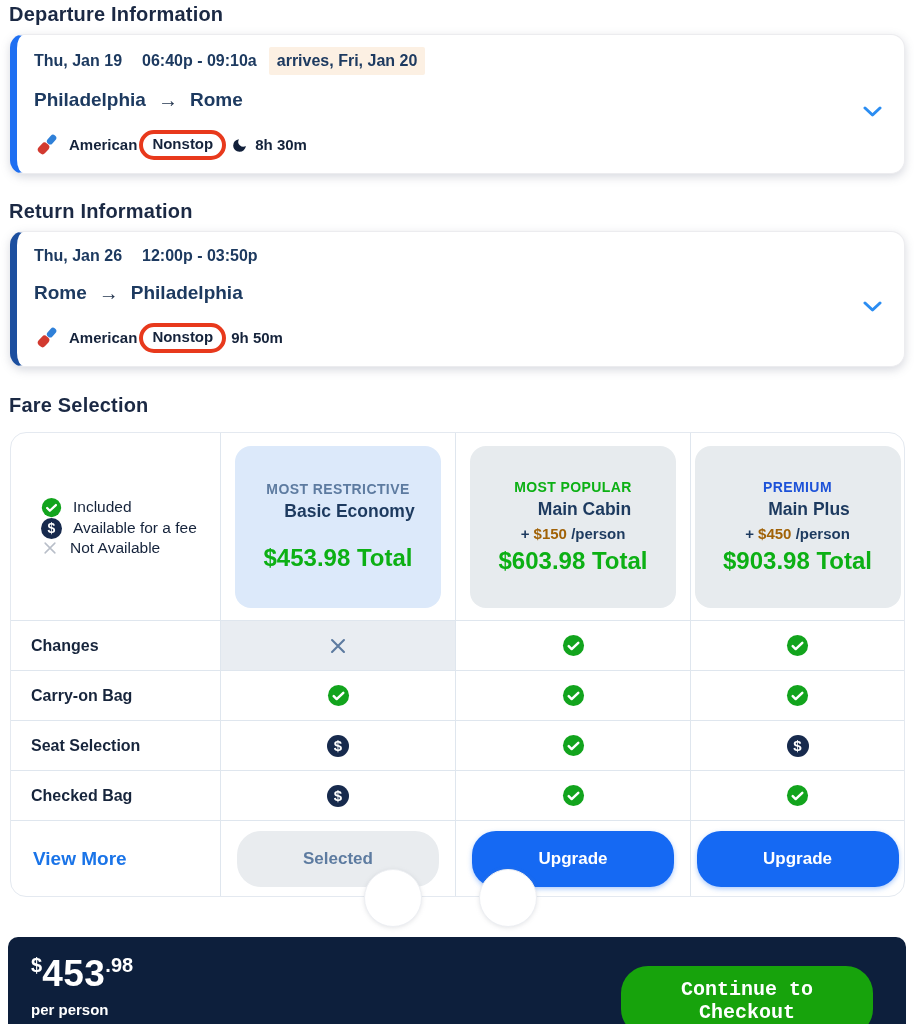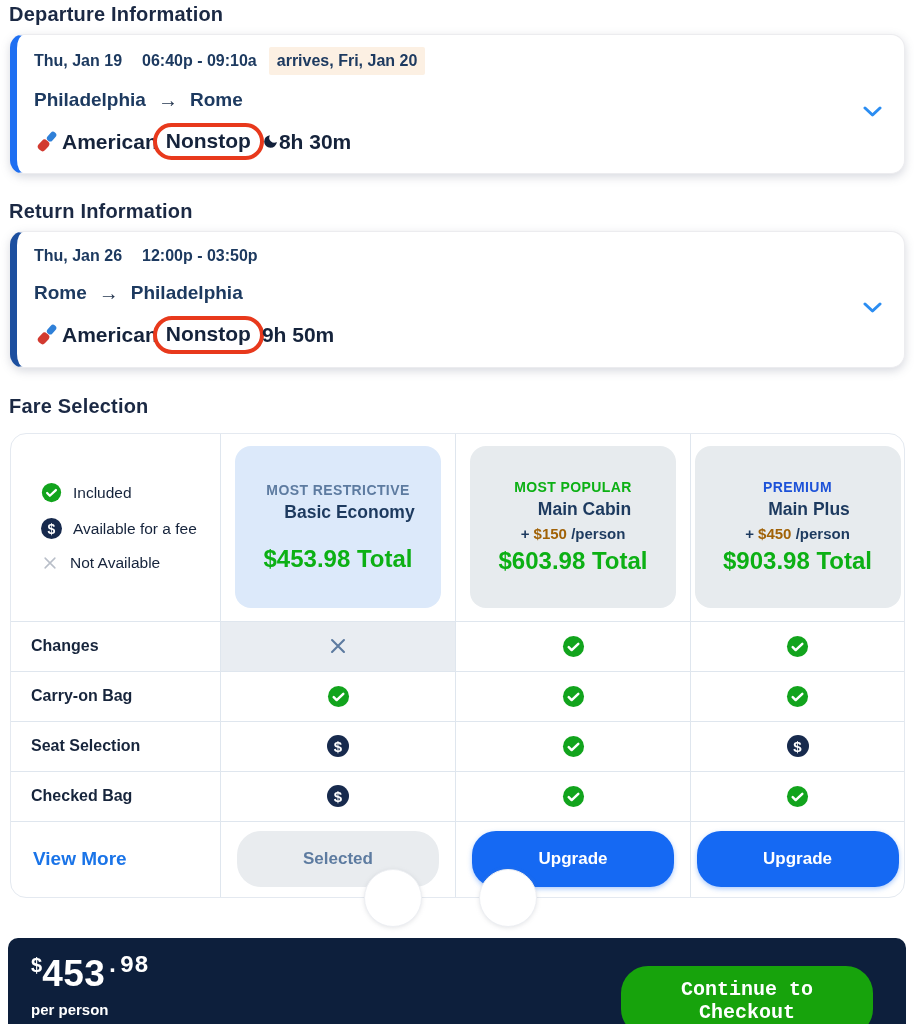--- a/index.html
+++ b/index.html
@@ -17,21 +17,21 @@
     position:relative;margin:0 9px 0 10px;background:#fff;
     border:1px solid #ececef;border-left:7px solid var(--accent,#1e6ff2);
     border-radius:14px;box-shadow:0 3px 10px rgba(110,120,140,.28);
     padding:12px 46px 13px 17px;
   }
   .fc-line1{display:flex;align-items:center;font-size:16px;font-weight:600;color:#1d3a60;line-height:24px;}
   .fc-time{margin-left:20px;}
   .fc-arrival{margin-left:12px;background:#fcf0e3;padding:2px 8px;border-radius:2px;}
   .fc-route{display:flex;align-items:center;font-size:19px;font-weight:600;color:#1d3a60;margin-top:11px;line-height:28px;}
   .route-arrow{margin:0 12px;font-size:20px;color:#22344e;font-weight:400;}
-  .fc-meta{display:flex;align-items:center;font-size:21px;font-weight:600;color:#15233b;margin-top:9px;line-height:30px;}
+  .fc-meta{display:flex;align-items:center;font-size:15px;font-weight:600;color:#15233b;margin-top:16px;line-height:30px;gap:7px;}
   .aa-logo{display:inline-flex;margin-right:2px;}
   .nonstop-annotated{
     border:4.5px solid #e8391c;border-radius:999px;padding:0 9px 1px;
     display:inline-block;line-height:1.35;margin-left:-5px;margin-right:-2px;
   }
   .chevron-btn{
     position:absolute;right:18px;top:50%;margin-top:-2px;background:none;border:none;
     padding:4px;cursor:pointer;display:inline-flex;
   }
   #return-section{margin-top:26px;}
@@ -40,21 +40,21 @@
 
   .fare-table{
     margin:0 9px 0 10px;background:#fff;
     border:1.5px solid #e4e9f0;border-radius:16px;overflow:hidden;
     display:grid;grid-template-columns:209px 235px 235px 1fr;
     grid-template-rows:187px repeat(4,50px) 76px;
   }
   .cell{box-sizing:border-box;display:flex;align-items:center;}
   .bt{border-top:1.5px solid #dfe6ee;}
   .bl{border-left:1.5px solid #dfe6ee;}
-  .legend-cell{flex-direction:column;align-items:flex-start;justify-content:center;padding-left:30px;gap:15px;}
+  .legend-cell{flex-direction:column;align-items:flex-start;justify-content:center;padding-left:30px;}
   .legend-item{display:flex;align-items:center;gap:11px;font-size:15.5px;font-weight:500;color:#15233b;}
   .head-cell{justify-content:center;}
   .tier-card{
     width:206px;height:162px;border-radius:16px;display:flex;flex-direction:column;
     align-items:center;justify-content:center;text-align:center;
   }
   .tier-blue{background:#dce9fa;}
   .tier-gray{background:#e7ebee;}
   .tier-badge{font-size:14px;font-weight:700;letter-spacing:.4px;}
   .badge-slate{color:#5d7ba0;}
@@ -94,21 +94,21 @@
   .checkout-bar{
     position:relative;z-index:2;margin:40px 8px 0 8px;height:127px;
     background:#0d1f3c;border-radius:10px;color:#fff;
     display:flex;align-items:center;justify-content:space-between;
     padding:0 33px 0 15px;box-sizing:border-box;
   }
   .price-block{display:flex;flex-direction:column;}
   .price-line{line-height:34px;margin-left:8px;}
   .price-currency{font-size:20px;font-weight:800;vertical-align:14px;}
   .price-amount{font-size:37px;font-weight:800;letter-spacing:.5px;}
-  .price-cents{font-size:24px;font-weight:700;vertical-align:14px;font-family:Liberation Mono, monospace;}
+  .price-cents{font-size:20px;font-weight:700;vertical-align:14px;}
   .per-person{font-size:15px;font-weight:600;margin:3px 0 0 8px;}
   .financing{font-size:17px;font-weight:700;margin:16px 0 0 16px;}
   .checkout-btn{
     width:252px;height:70px;border:none;border-radius:27px;background:#17a30c;
     color:#fff;font-family:Liberation Mono, monospace;font-size:20px;font-weight:700;cursor:pointer;
   }
   .artifact-line{position:absolute;width:2px;height:10px;background:#d8dadd;top:1014px;z-index:1;}
 </style>
 </head>
 <body>

